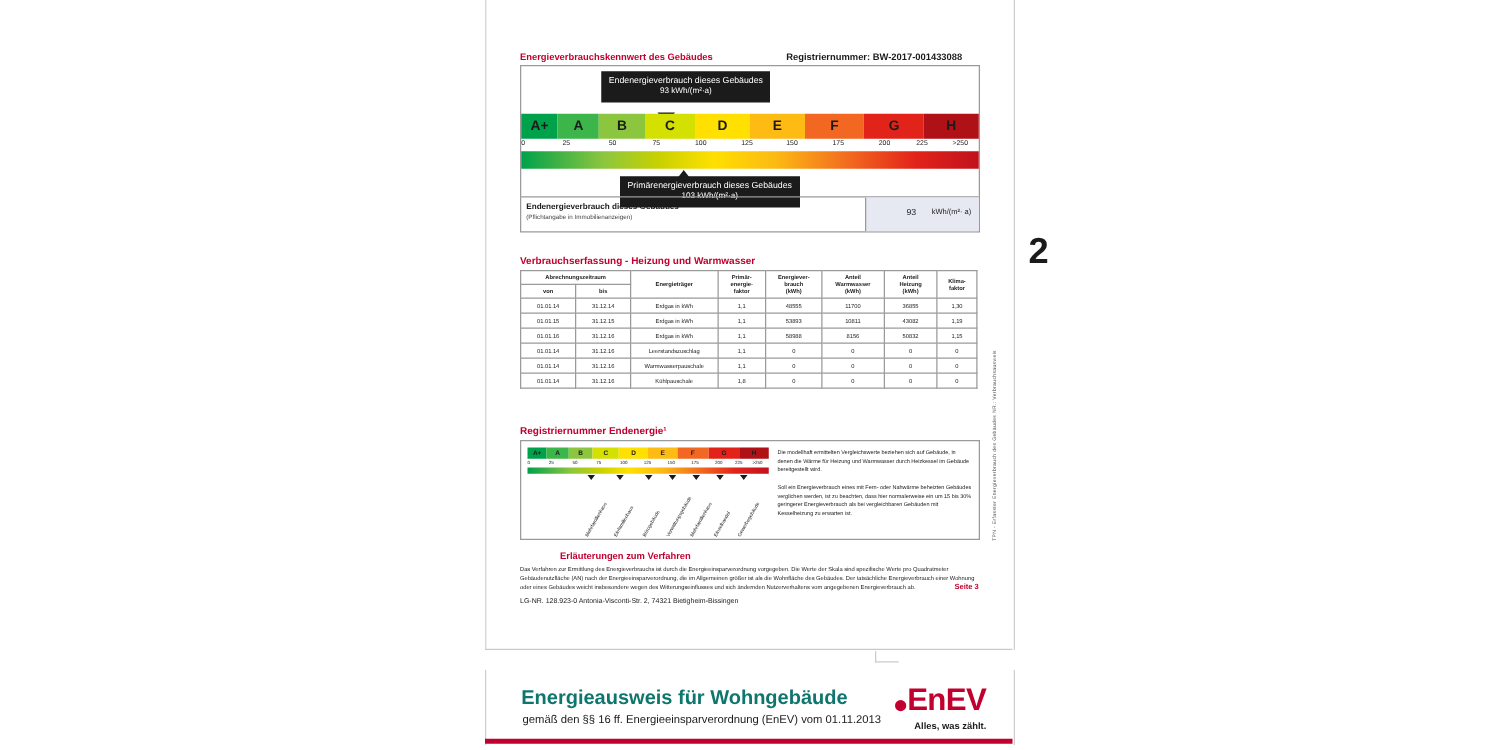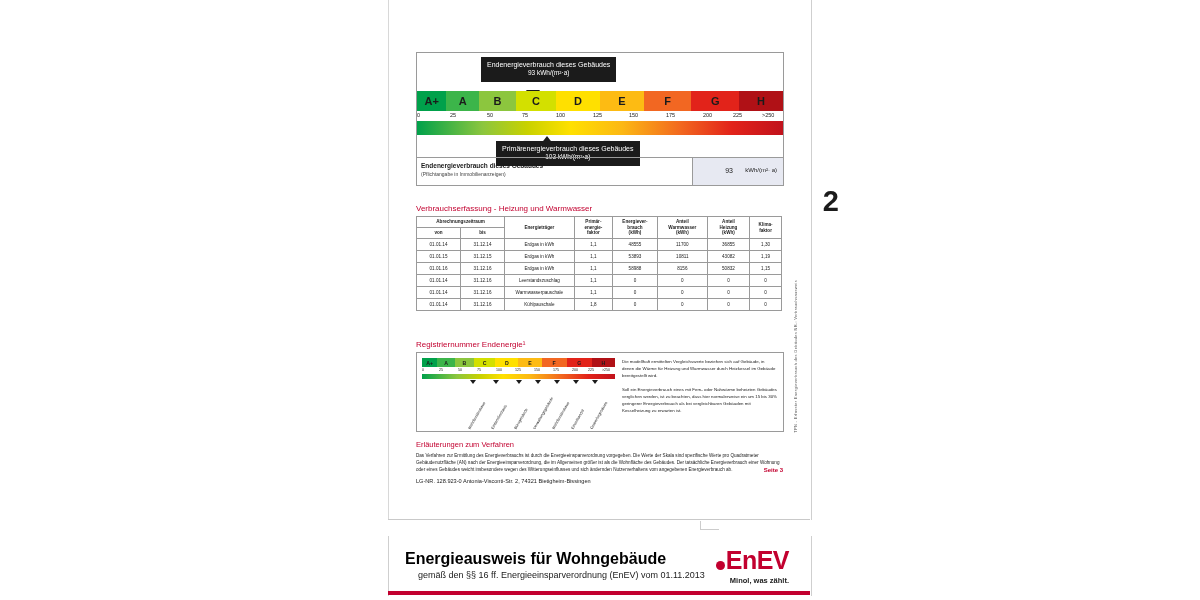--- a/index.html
+++ b/index.html
@@ -70,21 +70,21 @@
   }
   .footrow .lbl{position:absolute;left:4px;top:4px;font-size:6.5px;font-weight:bold;color:#1b1b1b;}
   .footrow .sub{position:absolute;left:4px;top:13px;font-size:5px;color:#444;}
   .footrow .valbox{position:absolute;right:0;top:0;width:90px;height:100%;background:#e7e9f2;border-left:1px solid #9a9a9a;}
   .footrow .valnum{position:absolute;right:50px;top:9px;font-size:7px;color:#1b1b1b;}
   .footrow .valunit{position:absolute;right:6px;top:9px;font-size:6px;color:#1b1b1b;}
   .pagenum{
     position:absolute;right:-28px;top:185px;font-size:29px;font-weight:bold;color:#1b1b1b;
   }
   h2.sec{
-    position:absolute;left:27px;margin:0;font-size:8px;color:#c2002f;font-weight:normal;
+    position:absolute;left:27px;margin:0;font-size:8px;color:#c2002f;font-weight:bold;
   }
   table.tbl{
     position:absolute;left:27px;border-collapse:collapse;font-size:4.6px;color:#1b1b1b;
   }
   table.tbl th{
     border:.6px solid #9a9a9a;background:#fff;font-weight:bold;padding:2px 3px;line-height:1.25;text-align:center;vertical-align:middle;
   }
   table.tbl td{
     border:.6px solid #9a9a9a;padding:2px 3px;text-align:center;height:7px;
   }
@@ -95,52 +95,59 @@
   .minibar .seg{height:100%;display:flex;align-items:center;justify-content:center;font-size:5.2px;font-weight:bold;color:#1b1b1b;}
   .miniticks{position:absolute;left:5px;top:15px;width:193px;height:6px;font-size:3.6px;color:#1b1b1b;}
   .miniticks span{position:absolute;top:0;}
   .minigrad{position:absolute;left:5px;top:21px;width:193px;height:5px;
     background:linear-gradient(to right,#00a14b 0%,#8cc63e 18%,#c8d100 30%,#ffe000 42%,#fcb814 56%,#f2681f 72%,#e2231a 86%,#c1121c 100%);}
   .marker{position:absolute;width:0;height:0;border-left:3px solid transparent;border-right:3px solid transparent;border-top:4px solid #1b1b1b;}
   .mlabel{position:absolute;font-size:3.9px;color:#1b1b1b;transform-origin:left bottom;transform:rotate(-60deg);white-space:nowrap;}
   .cmptext{position:absolute;left:205px;top:6px;width:155px;font-size:4.4px;line-height:1.55;color:#1b1b1b;}
   .cmptext p{margin:0 0 8px 0;}
   .expl{position:absolute;left:27px;top:440px;width:366px;}
-  .expl .h{font-size:7.5px;color:#c2002f;font-weight:normal;margin-bottom:4px;}
+  .expl .h{font-size:7.5px;color:#c2002f;font-weight:bold;margin-bottom:4px;margin-left:32px;}
   .expl .b{font-size:4.6px;line-height:1.5;color:#1b1b1b;}
   .lgline{position:absolute;left:27px;top:478px;font-size:5.6px;color:#1b1b1b;}
   .seite{position:absolute;right:28px;top:467px;font-size:6px;color:#c2002f;font-weight:bold;}
   .sidevert{
     position:absolute;right:12px;top:280px;font-size:4px;color:#555;
     writing-mode:vertical-rl;transform:rotate(180deg);letter-spacing:.3px;line-height:1.4;
   }
   .pagebreak{
     position:absolute;left:388px;top:519px;width:422px;height:1px;background:#c9c9c9;
   }
   .foldmark{position:absolute;left:700px;top:521px;width:18px;height:8px;border-bottom:1px solid #cccccc;border-left:1px solid #cccccc;}
   .page2{
     position:absolute;left:388px;top:536px;width:422px;height:60px;background:#fff;
     border-left:1px solid #cfcfcf;border-right:1px solid #cfcfcf;
   }
   .bottombar{position:absolute;left:388px;top:591px;width:422px;height:4px;background:#c2002f;}
-  .p2title{position:absolute;left:16px;top:14px;font-size:16px;font-weight:bold;color:#000000;}
+  .p2title{position:absolute;left:28px;top:14px;font-size:16px;font-weight:bold;color:#0f766e;}
   .p2sub{position:absolute;left:29px;top:34px;font-size:9px;color:#1b1b1b;}
   .logo{position:absolute;right:22px;top:12px;text-align:right;}
   .logo .word{font-size:25px;font-weight:bold;color:#c2002f;letter-spacing:-.5px;line-height:1;}
   .logo .tag{font-size:7.5px;color:#1b1b1b;font-weight:bold;margin-top:3px;}
   .logo .dot{display:inline-block;width:9px;height:9px;background:#c2002f;border-radius:50%;vertical-align:-1px;margin-right:1px;}
 </style>
 </head>
 <body>
 
 <div class="topbar"></div>
 
 <div class="page">
 
 
+  <div class="subline">
+    <span>Energieverbrauchskennwert des Gebäudes</span>
+    <span class="reg">
+      <span>Registriernummer:</span>
+      <span>BW-2017-001433088</span>
+    </span>
+  </div>
 
   <div class="scalebox">
 
     <div class="callout top">
       <span>Endenergieverbrauch dieses Gebäudes</span>
       <span class="v">93 kWh/(m²·a)</span>
     </div>
     <div class="pointer down" style="left:109px;top:37px;"></div>
 
     <div class="bar" style="top:38px;">
@@ -333,16 +340,16 @@
 </div>
 
 <div class="pagebreak"></div>
 <div class="foldmark"></div>
 
 <div class="page2">
   <div class="p2title">Energieausweis für Wohngebäude</div>
   <div class="p2sub">gemäß den §§ 16 ff. Energieeinsparverordnung (EnEV) vom 01.11.2013</div>
   <div class="logo">
     <div class="word"><span class="dot"></span><span>EnEV</span></div>
-    <div class="tag">Minol, was zählt.</div>
+    <div class="tag">Alles, was zählt.</div>
   </div>
 </div>
 <div class="bottombar"></div>
 
 </body></html>

